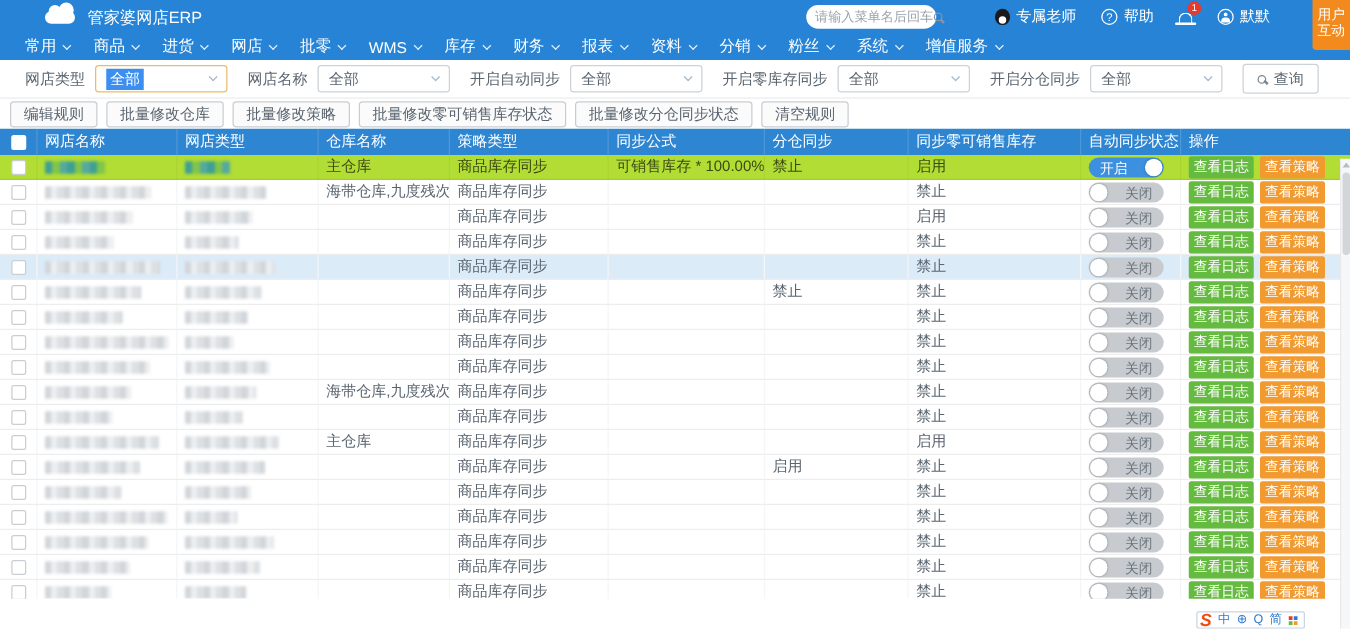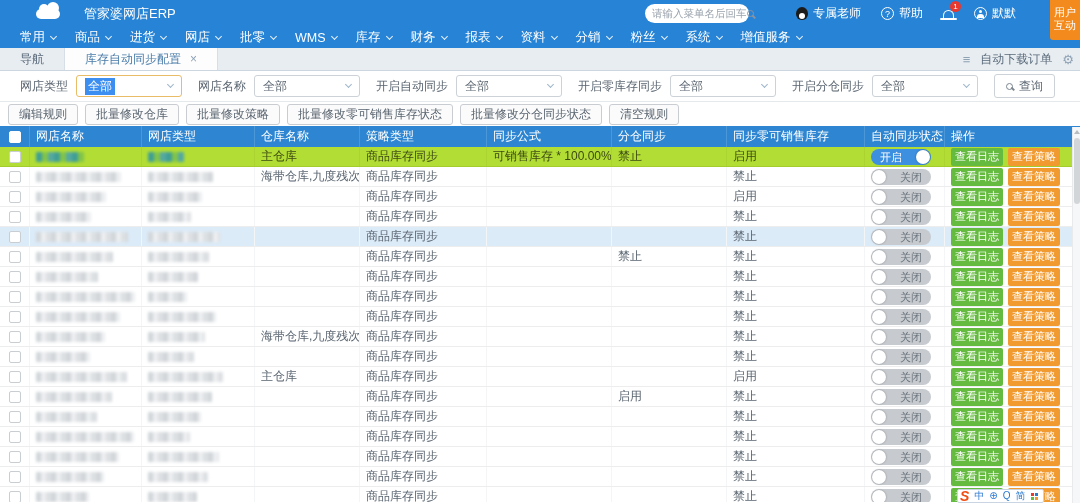--- a/index.html
+++ b/index.html
@@ -3,21 +3,21 @@
 <meta charset="utf-8">
 <style>
   * { margin:0; padding:0; box-sizing:border-box; }
   html,body { width:1080px; height:503px; overflow:hidden;
     font-family:"Liberation Sans","DejaVu Sans",sans-serif; background:#fff; }
   .app { position:relative; width:1080px; height:503px; }
 
   
   .topbar { height:48px; background:#2683d5; position:relative; }
   .logo-row { height:27px; position:relative; display:flex; align-items:center; }
-  .logo { margin-left:36px; display:flex; align-items:center; gap:24px; color:#fff; font-size:13px; }
+  .logo { margin-left:36px; display:flex; align-items:center; gap:10px; color:#fff; font-size:13px; }
   .cloud { position:relative; width:24px; height:10px; background:#fff; border-radius:8px; }
   .cloud::before { content:""; position:absolute; left:3px; top:-5px; width:10px; height:10px; background:#fff; border-radius:50%; }
   .cloud::after { content:""; position:absolute; left:11px; top:-7px; width:12px; height:12px; background:#fff; border-radius:50%; }
   .search-box { position:absolute; left:645px; top:4px; width:104px; height:19px; background:#fff;
     border-radius:10px; display:flex; align-items:center; justify-content:space-between; padding:0 7px; }
   .search-box .ph { font-size:10.5px; color:#9aa3ad; white-space:nowrap; }
   .mag { width:7px; height:7px; border:1.4px solid #8a93a0; border-radius:50%; position:relative; flex:0 0 auto; }
   .mag::after { content:""; position:absolute; width:4px; height:1.5px; background:#8a93a0; transform:rotate(45deg); right:-3px; bottom:-1px; }
   .top-icons { position:absolute; right:64px; top:0; height:27px; display:flex; align-items:center; gap:20px; color:#fff; font-size:12px; }
   .ticon { display:flex; align-items:center; gap:5px; }
@@ -195,32 +195,20 @@
           <span>系统</span>
           <i class="chev chev-w"></i>
         </div>
         <div class="menu-item">
           <span>增值服务</span>
           <i class="chev chev-w"></i>
         </div>
       </nav>
   </div>
 
-  <div class="tabbar">
-    <div class="tab">导航</div>
-    <div class="tab active">
-      <span>库存自动同步配置</span>
-      <span class="tab-close">×</span>
-    </div>
-    <div class="tab-right">
-      <span class="burger">≡</span>
-      <span>自动下载订单</span>
-      <span class="gear">⚙</span>
-    </div>
-  </div>
 
   <div class="filterbar">
     <div id="filters" style="display:flex;align-items:center;">
         <div class="fgroup">
           <span class="flabel">网店类型</span>
           <div class="select focused">
             <span class="val">全部</span>
             <i class="chev"></i>
           </div>
         </div>

